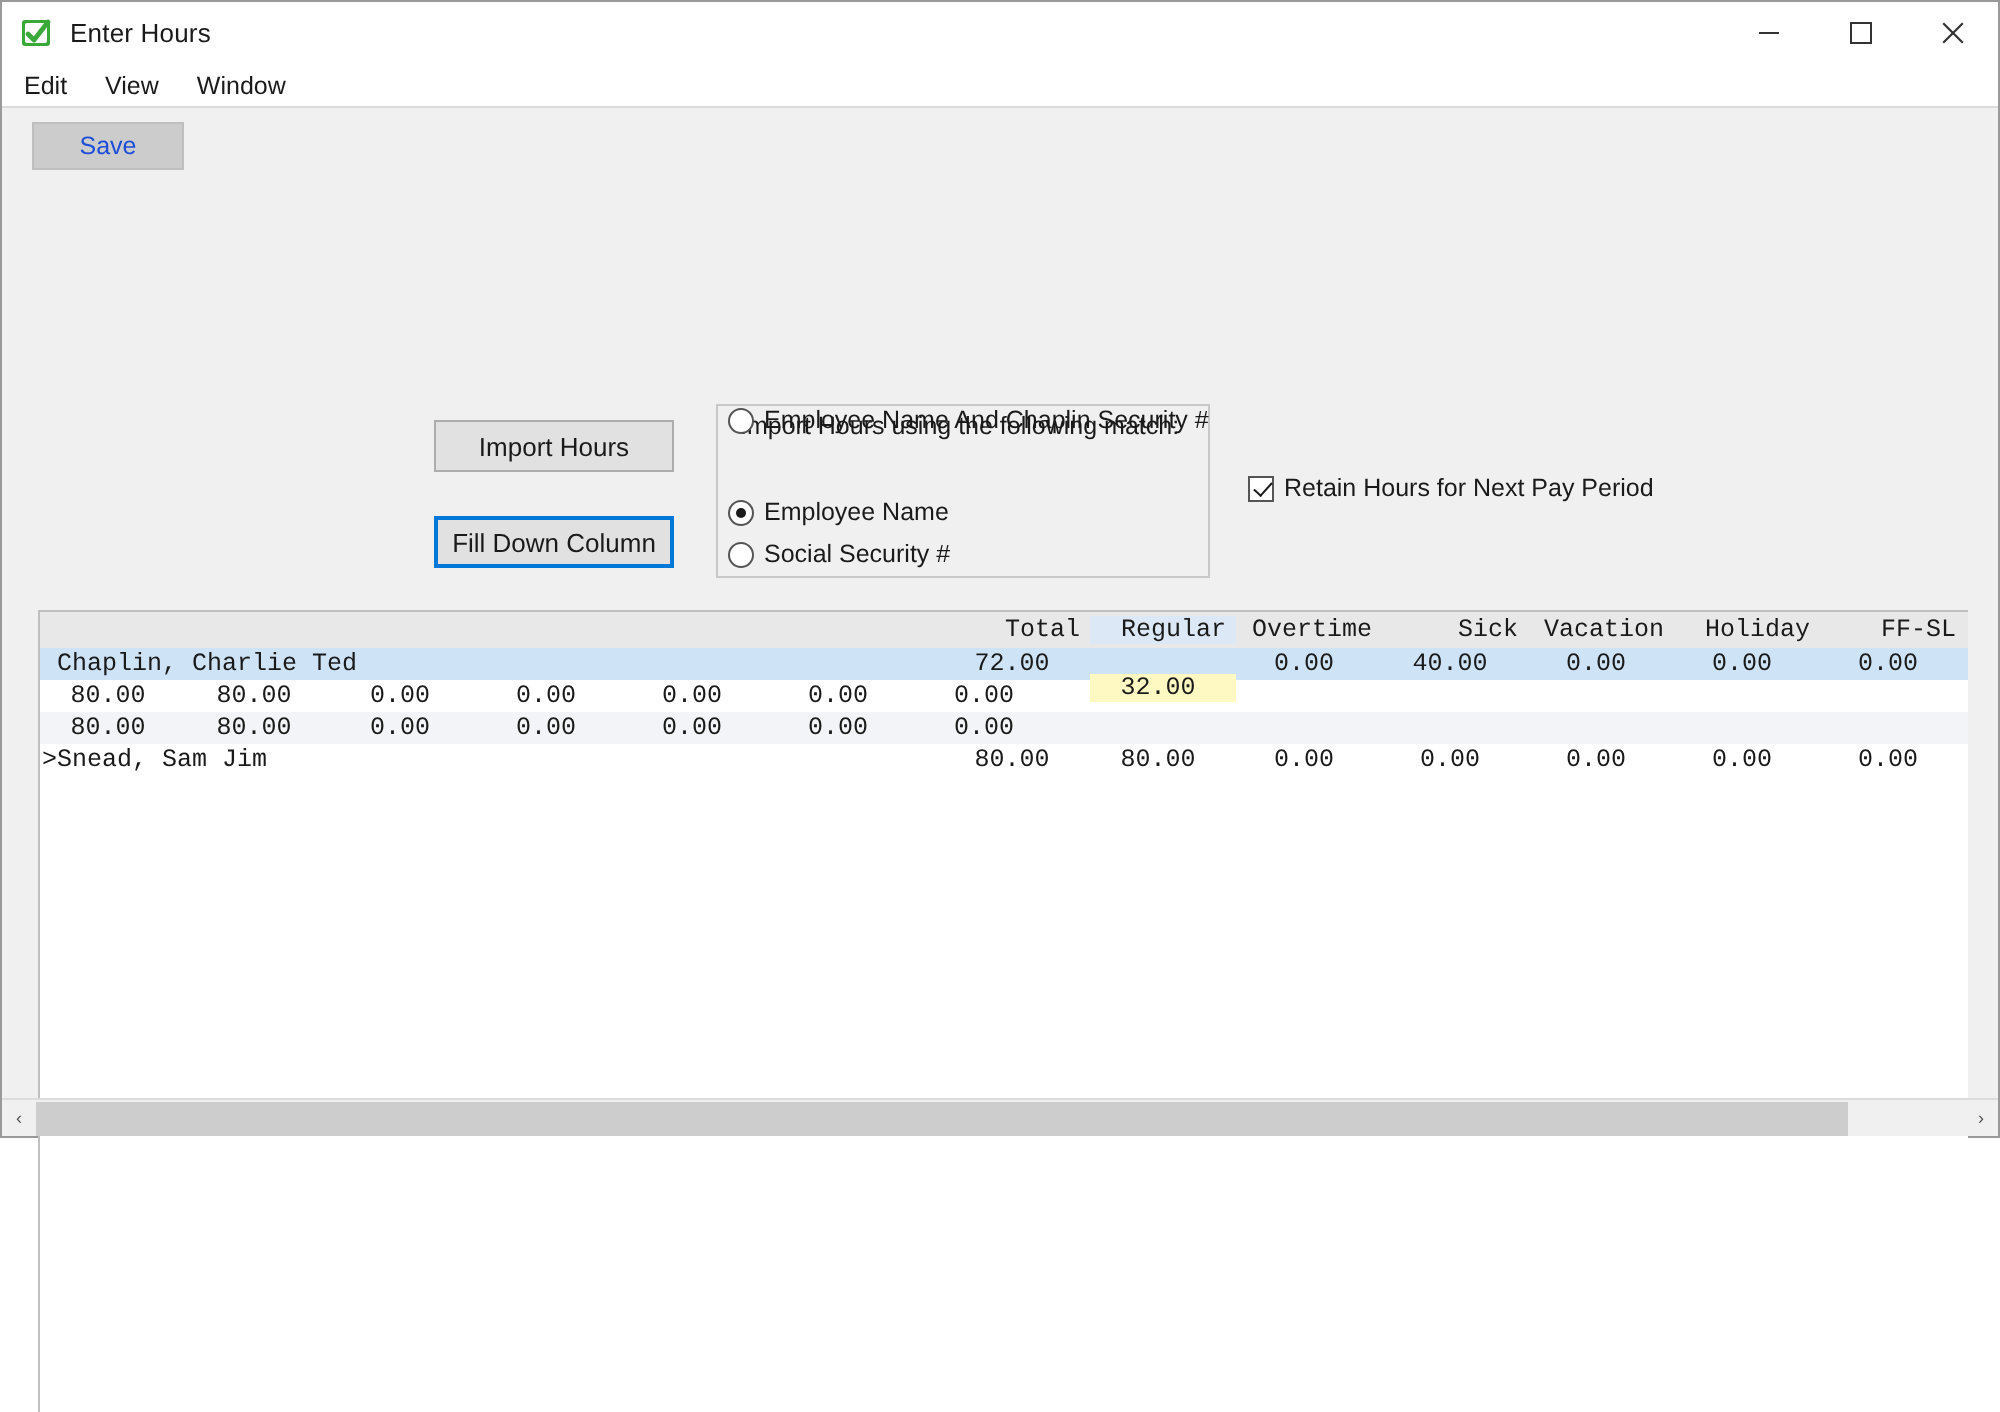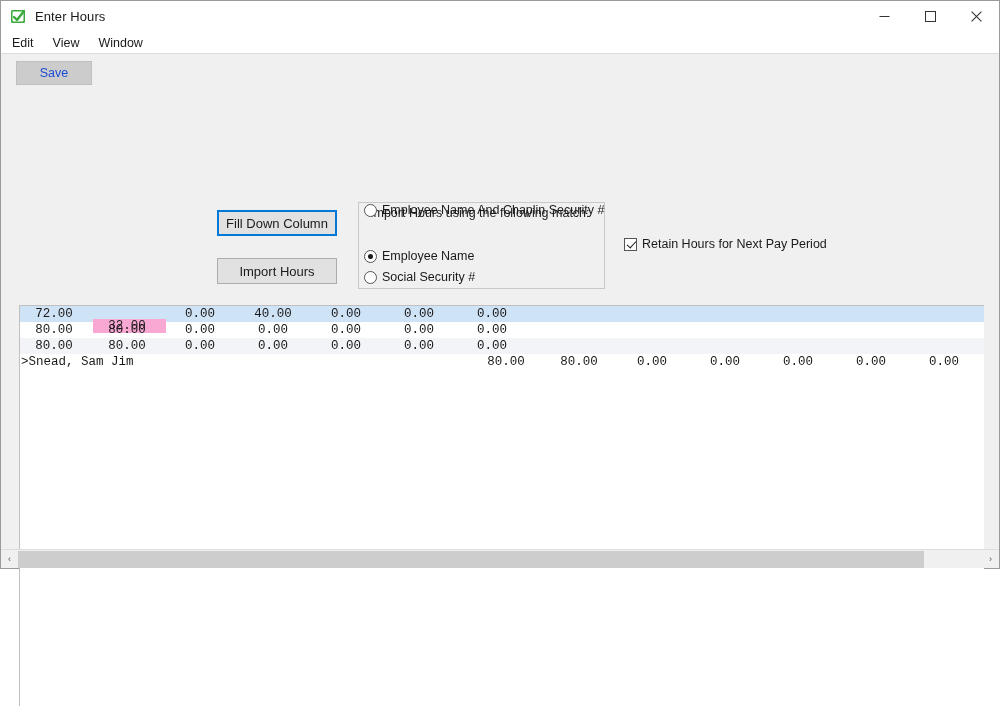--- a/index.html
+++ b/index.html
@@ -275,21 +275,21 @@
     overflow: hidden;
   }
   .row .cell-num {
     flex: 0 0 auto;
     width: 73px;
     text-align: center;
     padding-right: 5px;
     box-sizing: border-box;
   }
   .row .cell-num.active-cell {
-    background: #f9a8d4;
+    background: #fef9c3;
     color: #1a1a1a;
     margin-top: 24px;
   }
 
   
   .hscroll {
     position: absolute;
     left: 0;
     bottom: 0;
     width: 998px;
@@ -365,22 +365,22 @@
     <span class="menu-item">Window</span>
   </div>
 
   <div class="toolbar">
     <button class="btn disabled">Save</button>
   </div>
 
   <div class="body-panel">
 
     <div class="action-col">
+      <button class="big-btn">Import Hours</button>
       <button class="big-btn focused">Fill Down Column</button>
-      <button class="big-btn">Import Hours</button>
     </div>
 
     <div class="groupbox">
       <div class="groupbox-title">Import Hours using the following match:</div>
       <div class="radio-row">
         <span class="radio-mark on"></span>
         <span class="radio-label">Employee Name</span>
       </div>
       <div class="radio-row">
         <span class="radio-mark"></span>
@@ -391,22 +391,33 @@
         <span class="radio-label">Employee Name And Chaplin Security #</span>
       </div>
     </div>
 
     <div class="check-row">
       <span class="check-mark on"></span>
       <span class="check-label">Retain Hours for Next Pay Period</span>
     </div>
 
     <div class="grid">
+      <div class="grid-head">
+        <div class="cell-name"></div>
+        <div class="cell-num">Total</div>
+        <div class="cell-num active-col">Regular</div>
+        <div class="cell-num">Overtime</div>
+        <div class="cell-num">Sick</div>
+        <div class="cell-num">Vacation</div>
+        <div class="cell-num">Holiday</div>
+        <div class="cell-num">FF-SL</div>
+      </div>
 
       <div class="row sel">
+        <div class="cell-name"> Chaplin, Charlie Ted</div>
         <div class="cell-num">72.00</div>
         <div class="cell-num active-cell">32.00</div>
         <div class="cell-num">0.00</div>
         <div class="cell-num">40.00</div>
         <div class="cell-num">0.00</div>
         <div class="cell-num">0.00</div>
         <div class="cell-num">0.00</div>
       </div>
 
       <div class="row">

